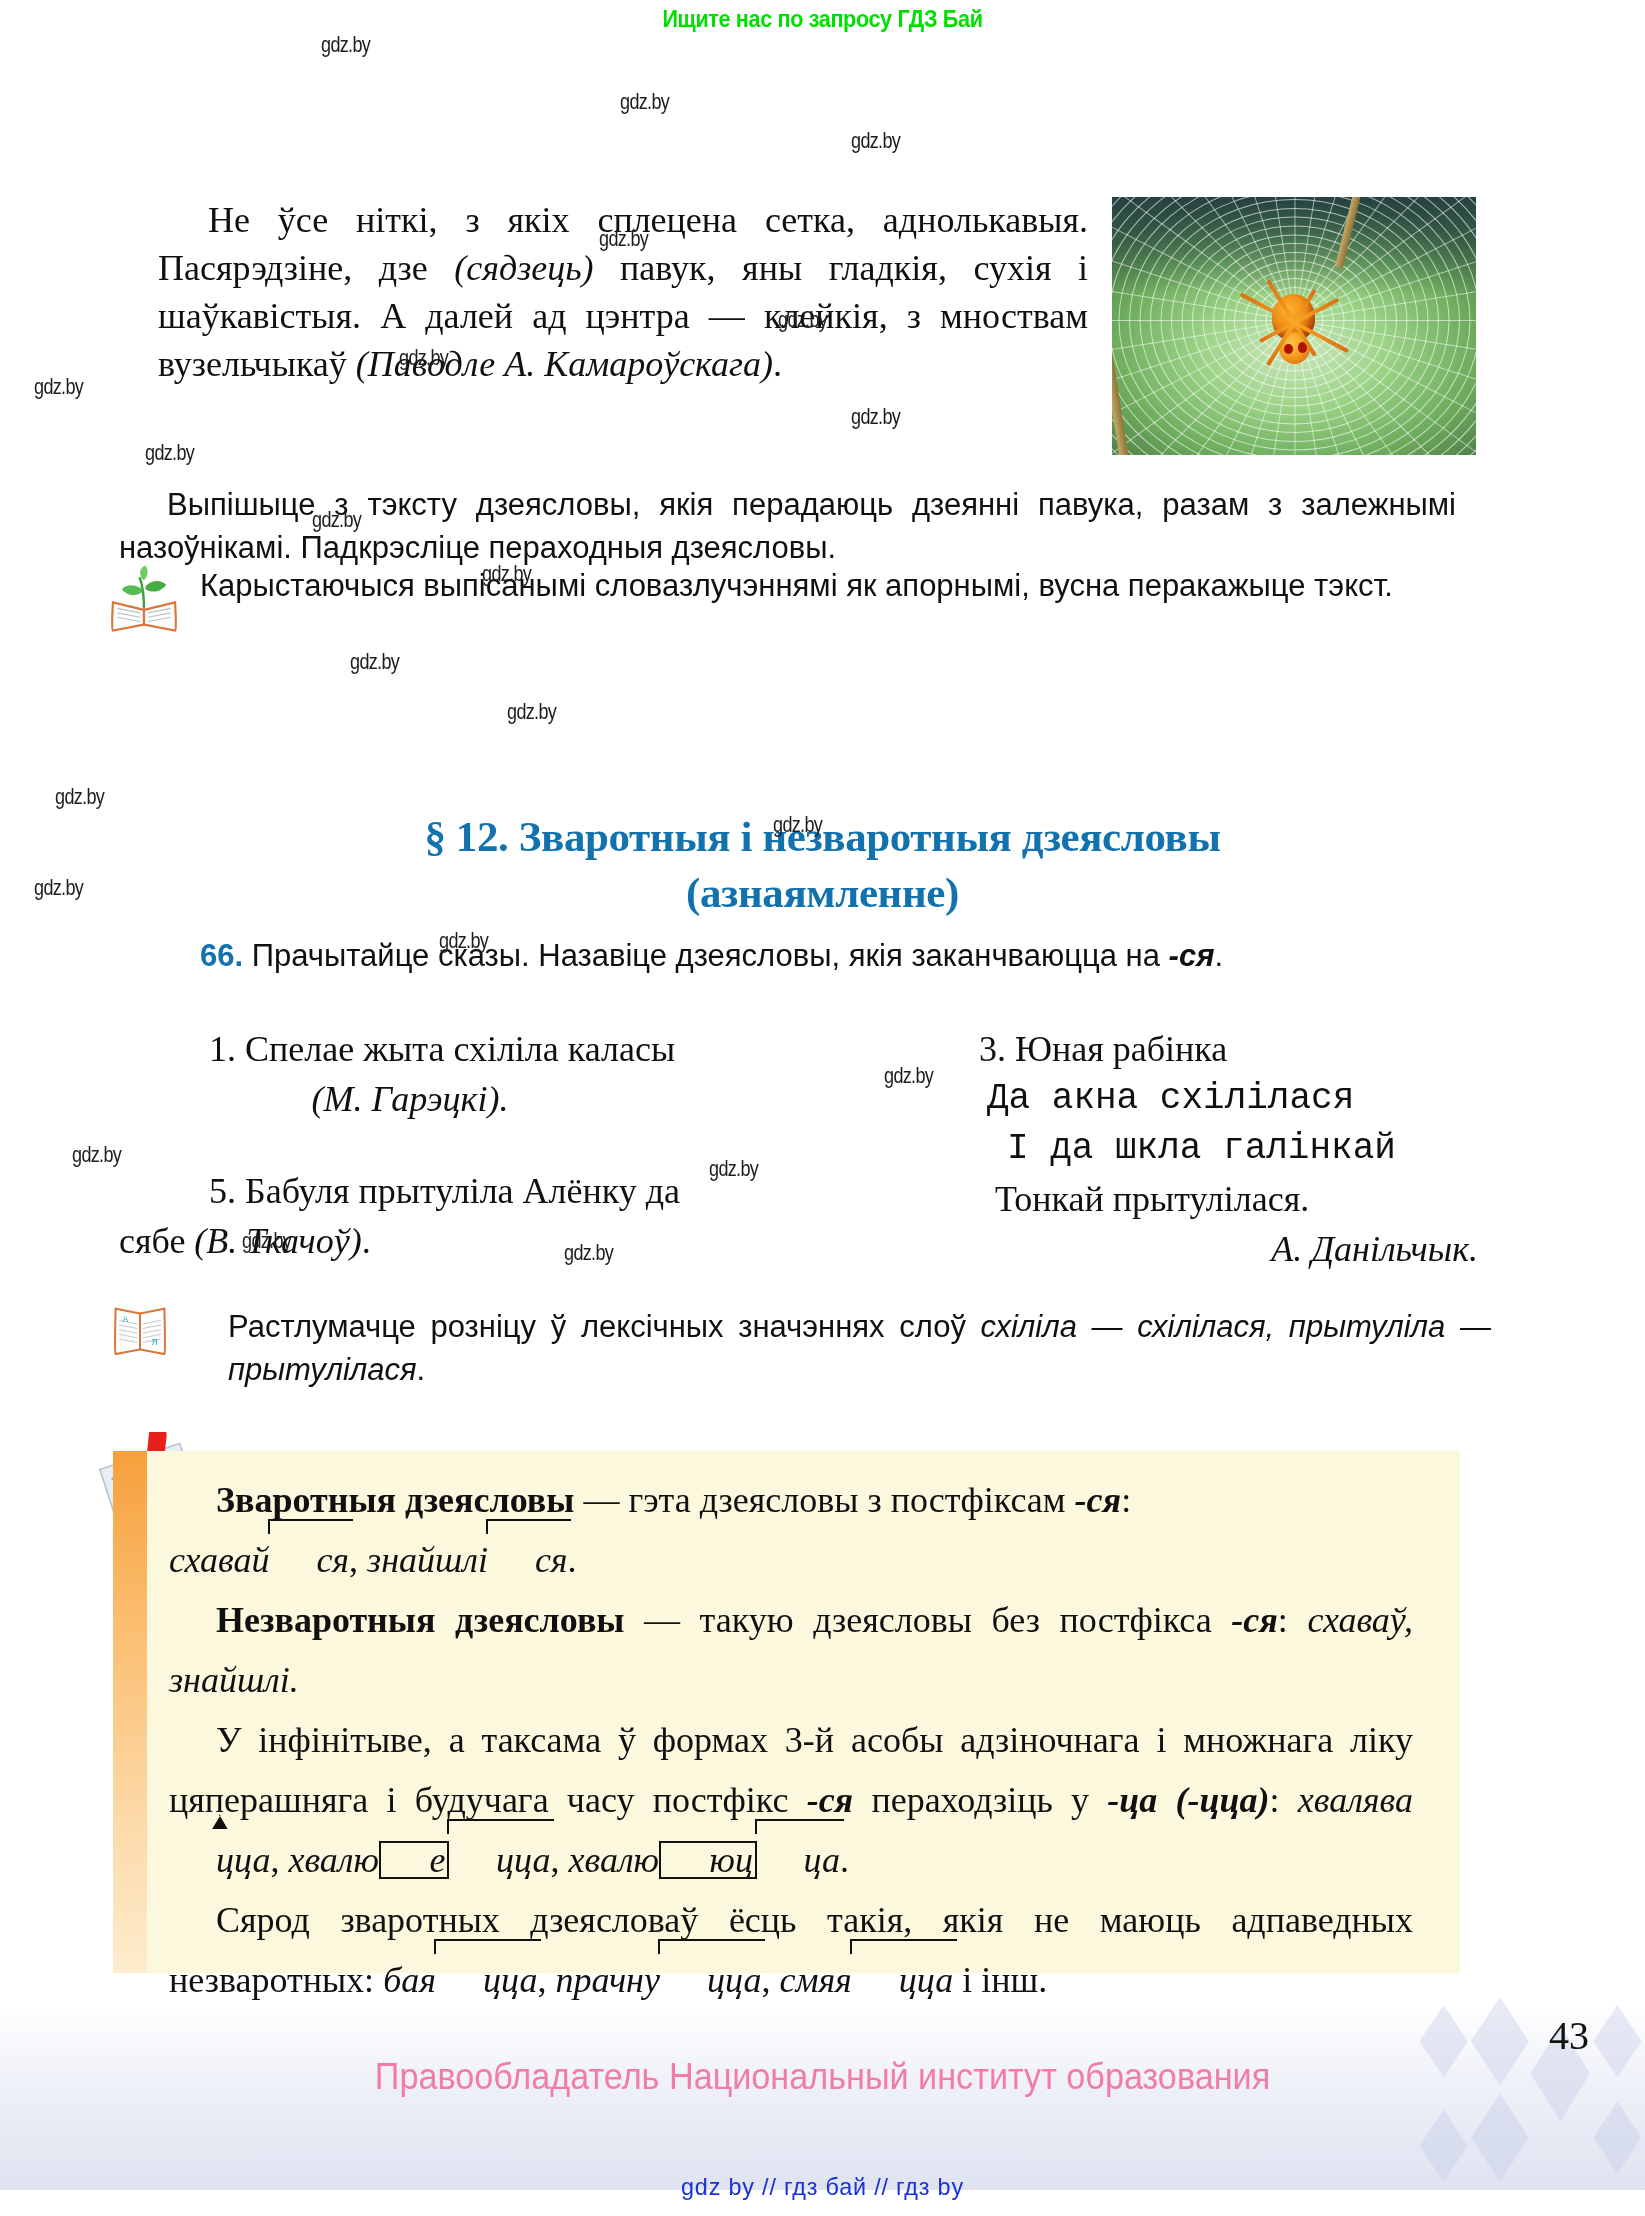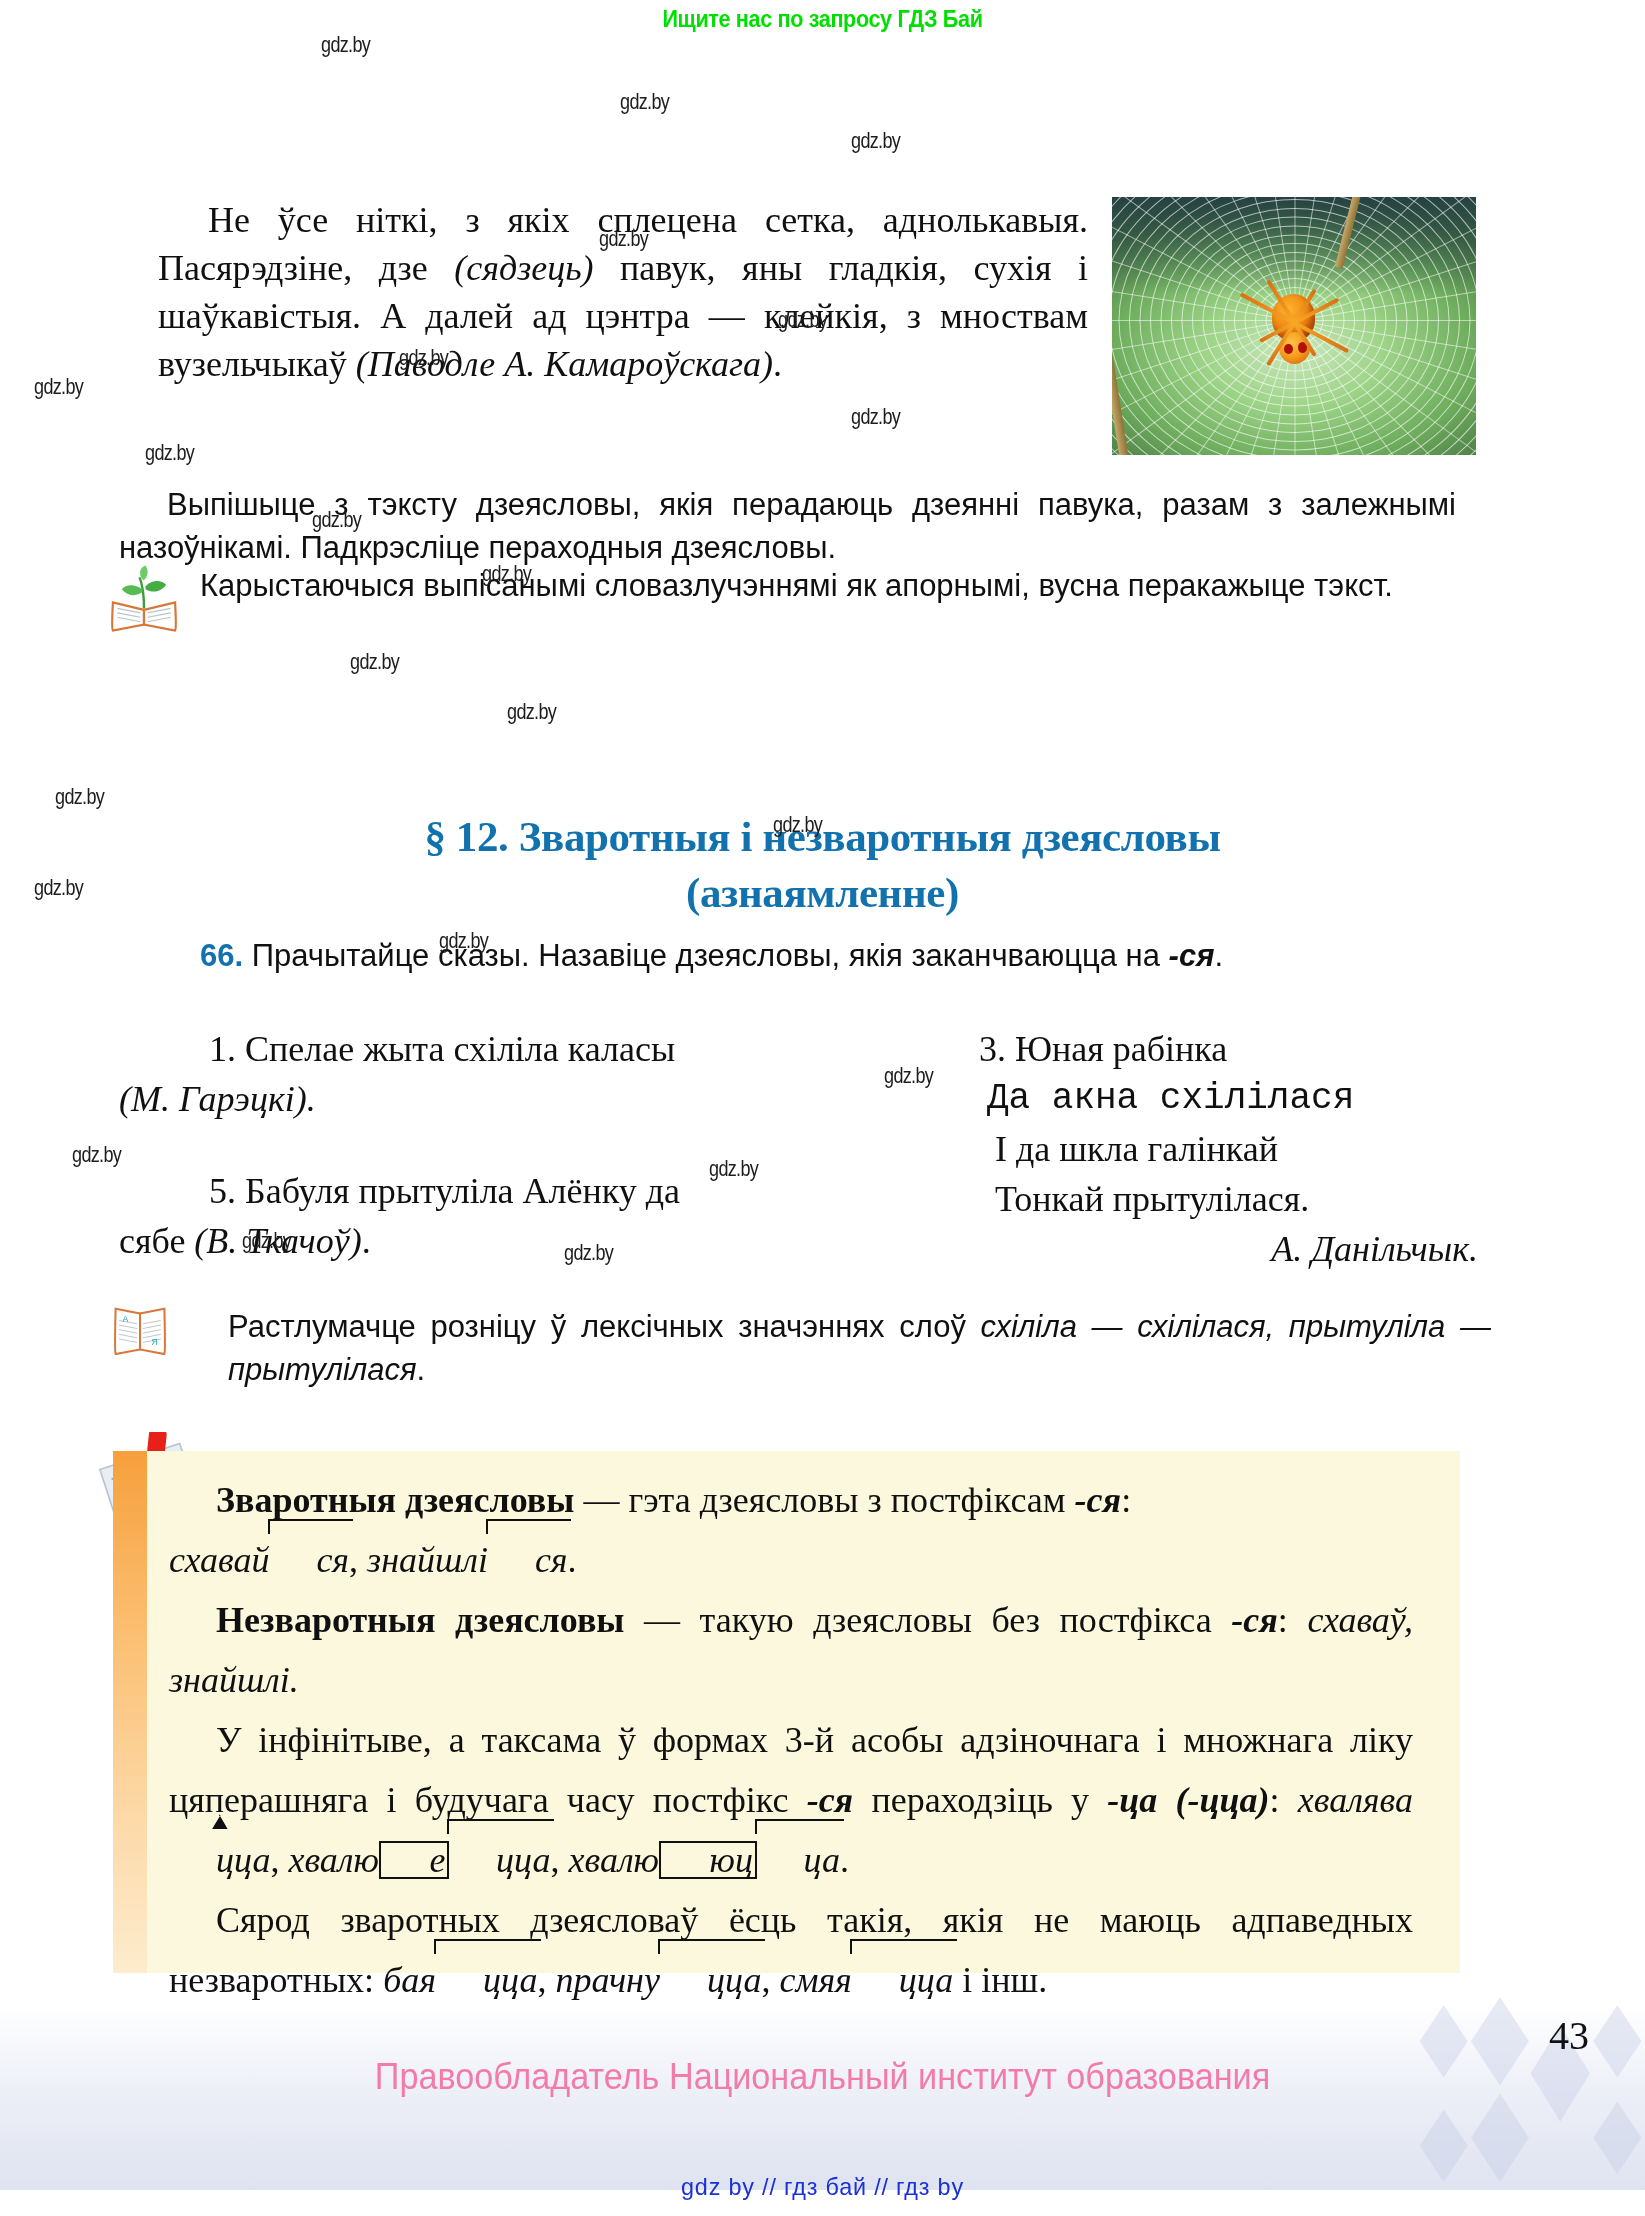--- a/index.html
+++ b/index.html
@@ -367,29 +367,29 @@
     <div>(азнаямленне)</div>
   </div>
 
   <div class="sans-par" style="left:200px; top:934px; width:1272px; text-align:left;">
     <span class="exnum">66.</span>
     <span>Прачытайце сказы. Назавіце дзеясловы, якія заканчваюцца на </span><b><i>-ся</i></b><span>.</span>
   </div>
 
   <div class="col-left">
     <div class="ln"><span class="ind"></span><span>1. Спелае жыта схіліла каласы</span></div>
-    <div class="ln" style="margin-left:-50px;"><i>(М. Гарэцкі).</i></div>
+    <div class="ln" style="margin-left:-50px;text-align:center;"><i>(М. Гарэцкі).</i></div>
     <div class="ln" style="margin-top:42px;"><span class="ind"></span><span>5. Бабуля прытуліла Алёнку да</span></div>
     <div class="ln" style="margin-left:-50px;"><span>сябе </span><i>(В. Ткачоў)</i>.</div>
   </div>
 
   <div class="col-right">
     <div class="ln">3. Юная рабінка</div>
     <div class="ln" style="margin-left:8px;font-family:Liberation Mono, monospace;">Да акна схілілася</div>
-    <div class="ln" style="margin-left:16px;">І да шкла галінкай</div>
+    <div class="ln" style="margin-left:28px;font-family:Liberation Mono, monospace;">І да шкла галінкай</div>
     <div class="ln" style="margin-left:16px;">Тонкай прытулілася.</div>
     <div class="ln right-al"><i>А. Данільчык.</i></div>
   </div>
 
   <div class="icon-dict" style="left:111px; top:1303px;">
     <svg viewBox="0 0 100 100" width="58" height="58" aria-hidden="true">
       <path d="M50 18 L8 10 C8 10 6 84 8 88 L50 80 Z" fill="#ffffff" stroke="#d9773a" stroke-width="3.5"></path>
       <path d="M50 18 L92 10 C92 10 94 84 92 88 L50 80 Z" fill="#ffffff" stroke="#d9773a" stroke-width="3.5"></path>
       <g stroke="#b9c2c6" stroke-width="1.6">
         <line x1="14" y1="30" x2="45" y2="36"></line>

